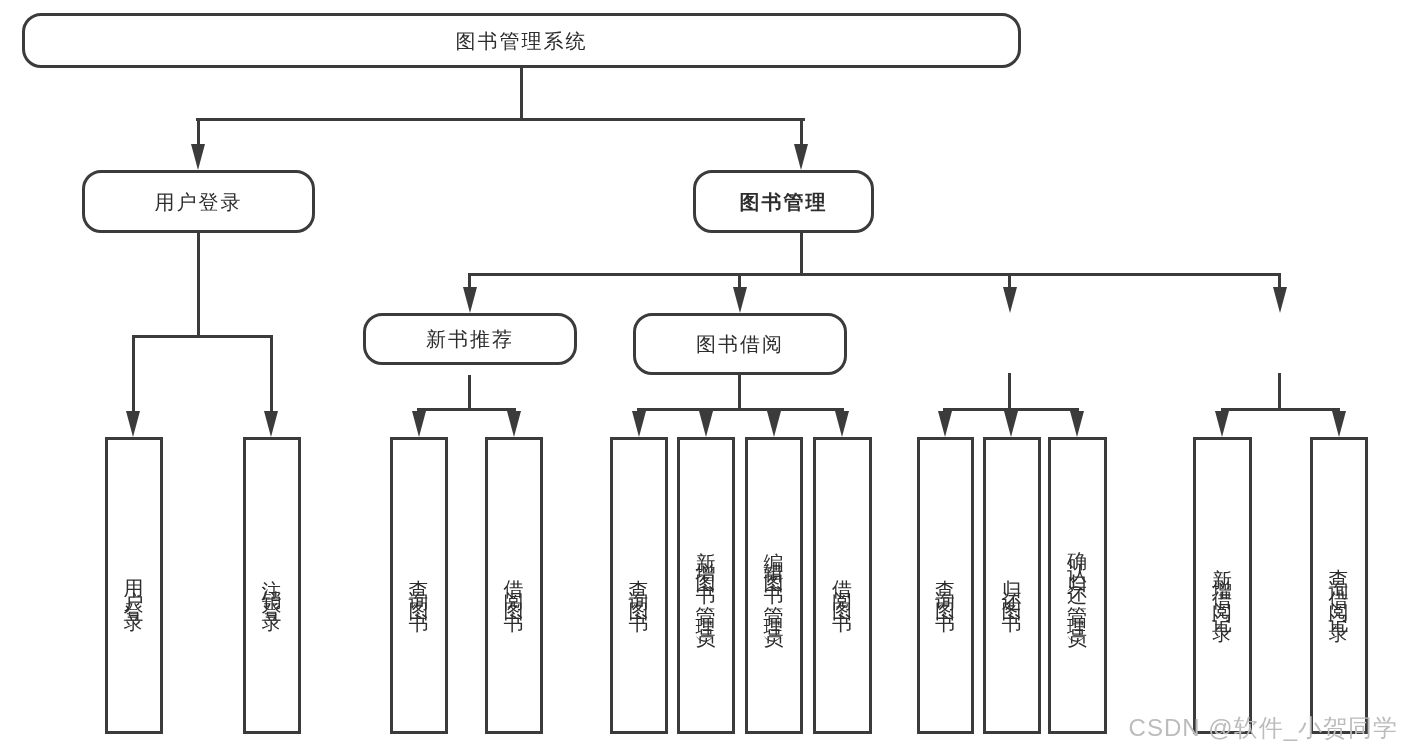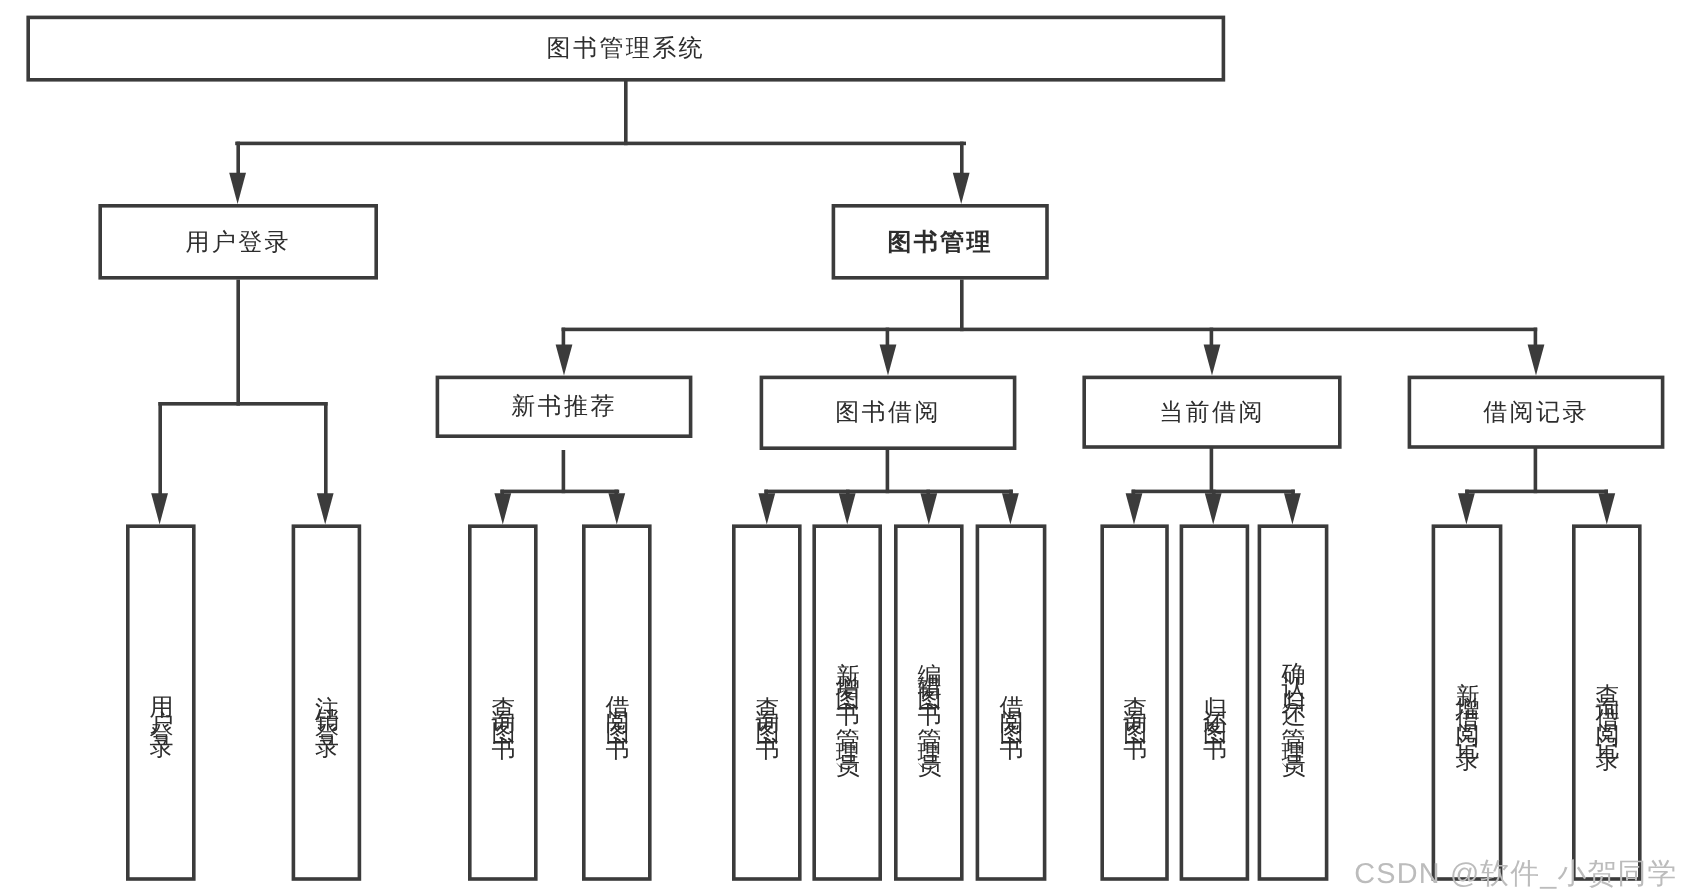--- a/index.html
+++ b/index.html
@@ -12,21 +12,21 @@
   .canvas{
     position:relative;width:1405px;height:747px;background:#ffffff;overflow:hidden;
     font-family:"Liberation Sans", sans-serif;
   }
   .box{
     position:absolute;box-sizing:border-box;background:var(--box-bg);
     border:3px solid var(--line-color);color:var(--text-color);
     display:flex;align-items:center;justify-content:center;
     font-size:20px;line-height:1;
   }
-  .hbox{letter-spacing:2px;white-space:nowrap;}
+  .hbox{letter-spacing:2px;white-space:nowrap;border-radius:19px;}
   .vbox{
     writing-mode:vertical-rl;text-orientation:mixed;
     letter-spacing:11px;line-height:1;
   }
   .cl{position:absolute;background:var(--line-color);}
   .ar{
     position:absolute;width:0;height:0;
     border-left:7px solid transparent;border-right:7px solid transparent;
     border-top:26px solid var(--line-color);
   }
@@ -43,23 +43,21 @@
   <div class="box hbox" style="left:22px;top:13px;width:999px;height:55px;">图书管理系统</div>
 
   <div class="box hbox" style="left:82px;top:170px;width:233px;height:63px;">用户登录</div>
 
   <div class="box hbox" style="left:693px;top:170px;width:181px;height:63px;font-weight:bold;">图书管理</div>
 
   <div class="box hbox" style="left:363px;top:313px;width:214px;height:52px;">新书推荐</div>
 
   <div class="box hbox" style="left:633px;top:313px;width:214px;height:62px;">图书借阅</div>
 
-  <div class="box hbox" style="left:902px;top:313px;width:216px;height:61px;">当前借阅</div>
 
-  <div class="box hbox" style="left:1173px;top:313px;width:214px;height:61px;">借阅记录</div>
 
   <div class="box vbox" style="left:105px;top:437px;width:58px;height:297px;">用户登录</div>
 
   <div class="box vbox" style="left:243px;top:437px;width:58px;height:297px;">注销登录</div>
 
   <div class="box vbox" style="left:390px;top:437px;width:58px;height:297px;">查询图书</div>
 
   <div class="box vbox" style="left:485px;top:437px;width:58px;height:297px;">借阅图书</div>
 
   <div class="box vbox" style="left:610px;top:437px;width:58px;height:297px;">查询图书</div>

